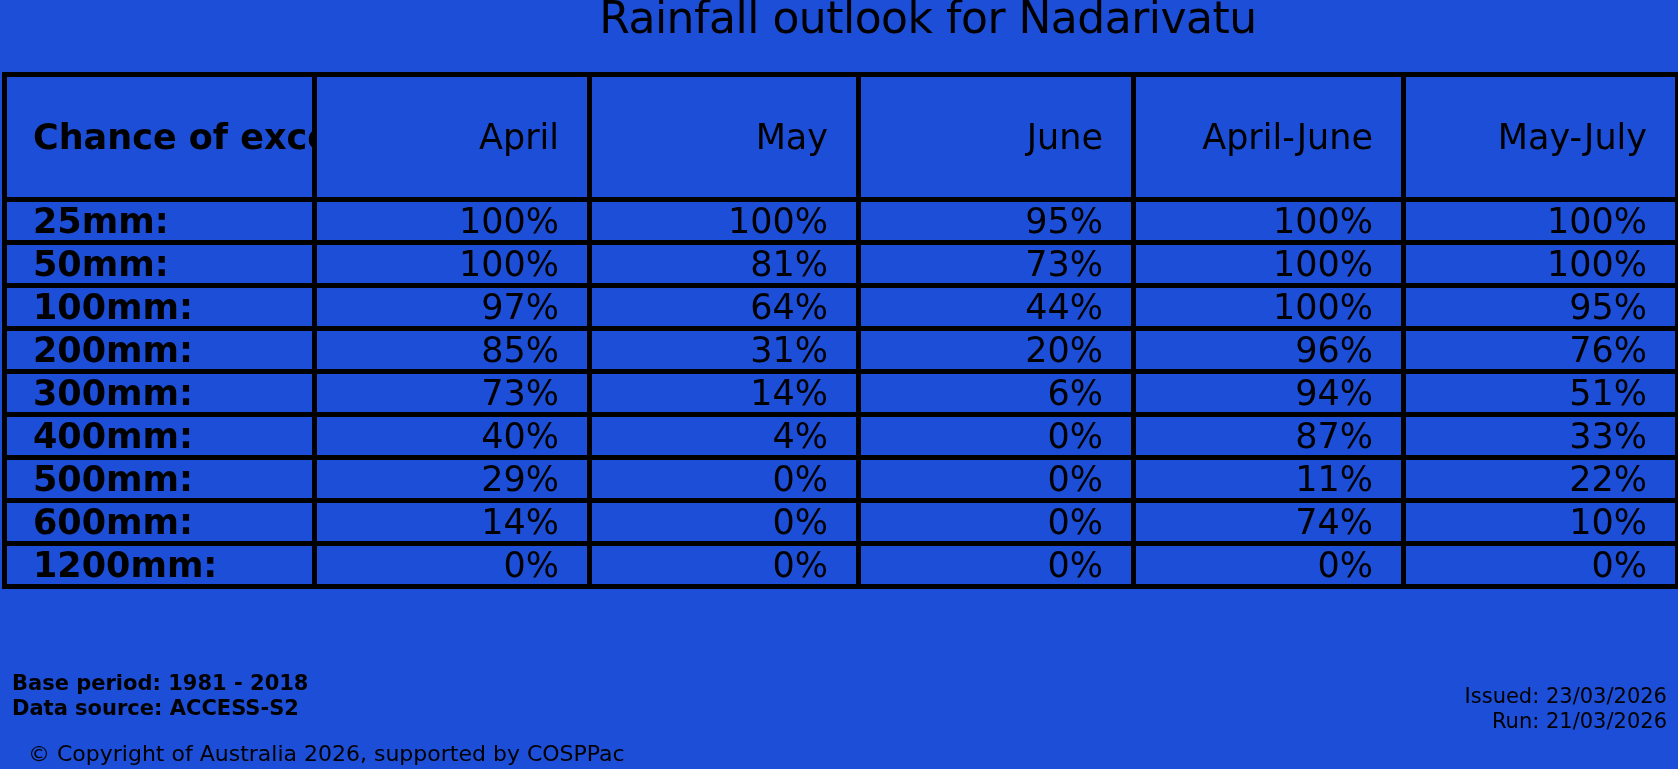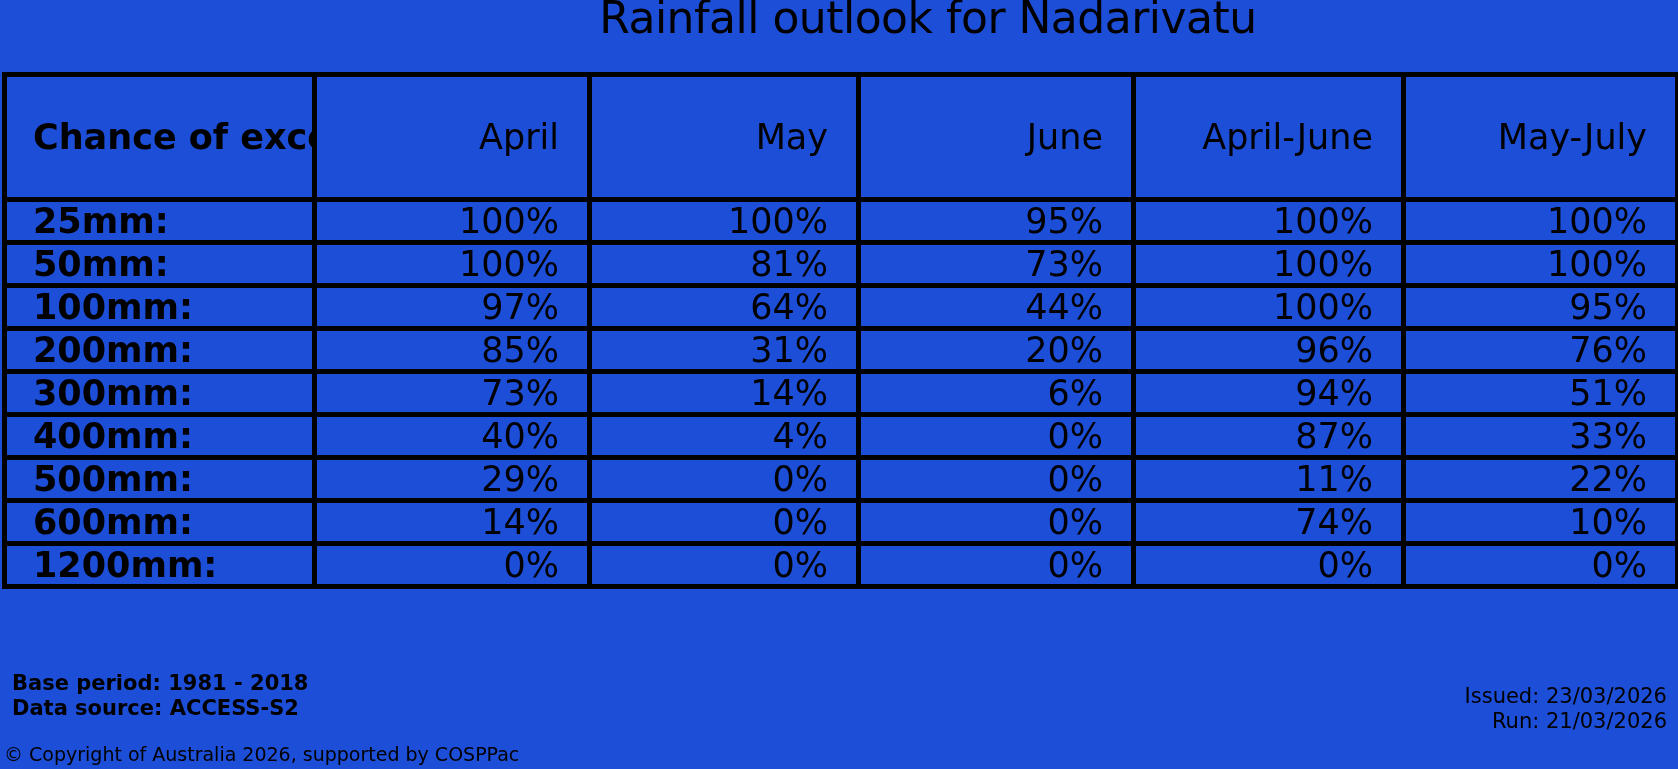--- a/index.html
+++ b/index.html
@@ -72,23 +72,23 @@
 
   .footnote {
     position: absolute;
     font-size: 21px;
     line-height: 25px;
   }
   .foot-left { left: 12px; top: 671px; text-align: left; font-weight: bold; }
   .foot-right { right: 11px; top: 672px; text-align: right; margin-top: 12px; }
   .copyright {
     position: absolute;
-    left: 4px;
+    left: 28px;
     top: 743px;
-    font-size: 19px;
+    font-size: 22px;
     line-height: 22px;
   }
 </style>
 </head>
 <body>
 
 <div class="page">
 
   <div class="title">Rainfall outlook for Nadarivatu</div>
 

